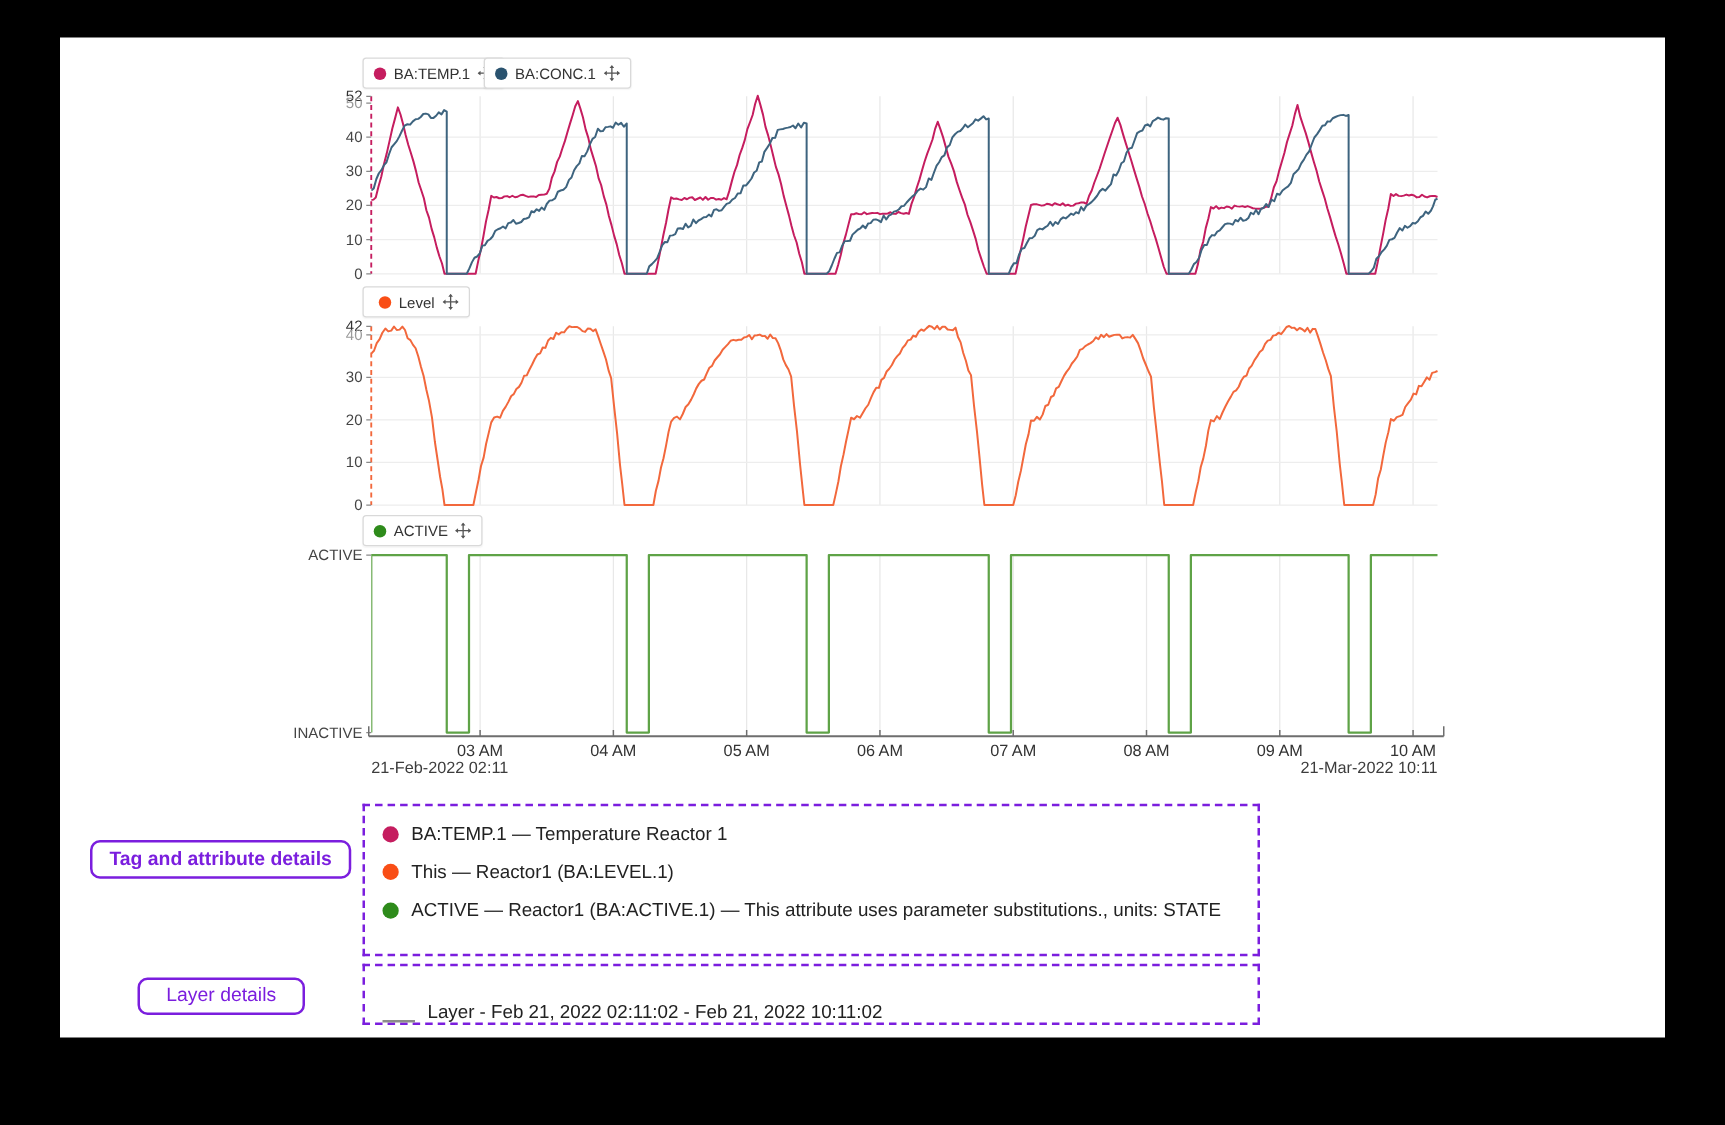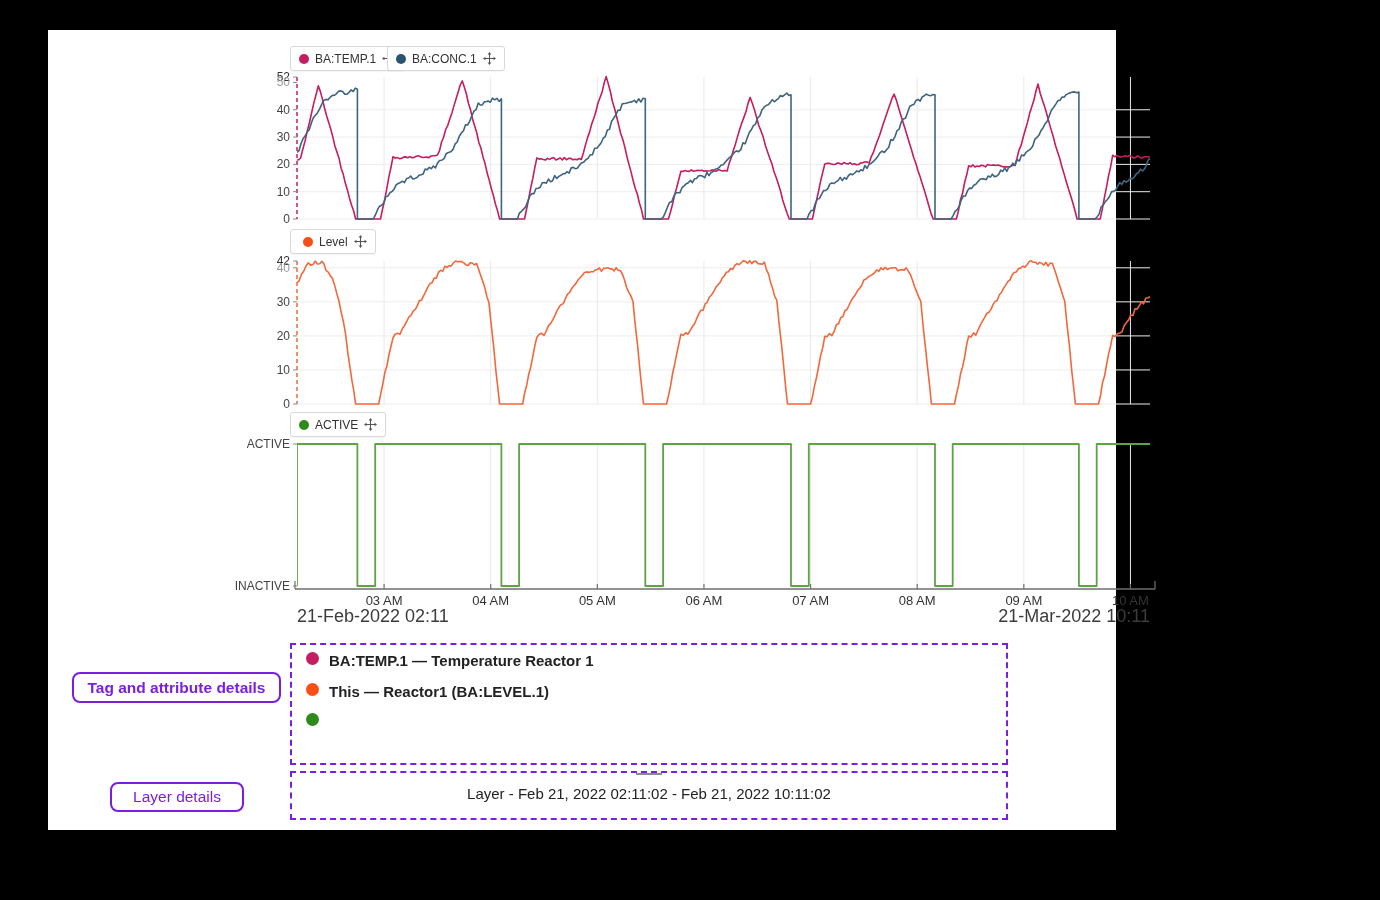--- a/index.html
+++ b/index.html
@@ -1,35 +1,35 @@
 <!DOCTYPE html>
 <html style="--accent: #7B1EDE;"><head>
 <meta charset="utf-8">
 <style>
   html,body{margin:0;padding:0;background:#000;}
   body{font-family:"Liberation Sans", sans-serif;}
   .page{position:relative;width:1380px;height:900px;background:#000;border-radius:28px;overflow:hidden;}
-  .card{position:absolute;left:48px;top:30px;width:1068px;height:800px;background:#fff;}
+  .card{position:absolute;left:48px;top:30px;width:1284px;height:800px;background:#fff;}
   .abs{position:absolute;}
   
   .pill{position:absolute;display:flex;align-items:center;gap:6px;background:#fff;
         border:1px solid #d9d9d9;border-radius:3px;padding:4px 8px;height:15px;
         box-shadow:0 1px 1px rgba(0,0,0,0.04);cursor:move;}
   .pill .dot{width:10px;height:10px;border-radius:50%;flex:0 0 auto;}
   .pill .lbl{font-size:12px;color:#333;white-space:nowrap;}
   .dot13{width:13px;height:13px;border-radius:50%;flex:0 0 auto;}
   
   .ts-row{position:absolute;left:249px;top:576px;width:853px;display:flex;justify-content:space-between;}
-  .ts{font-size:18px;color:#3c3c3c;}
+  .ts{font-size:13px;color:#3c3c3c;}
   
   .dashed-box{position:absolute;border:2px dashed var(--accent);box-sizing:border-box;background:transparent;}
   .legend-list{padding:7px 14px;display:flex;flex-direction:column;}
-  .legend-row{display:flex;align-items:flex-start;gap:10px;height:30.5px;font-weight:bold;}
+  .legend-row{display:flex;align-items:center;gap:10px;height:30.5px;}
   .legend-row .txt{font-size:15px;color:#222;white-space:nowrap;}
-  .layer-row{display:flex;align-items:center;gap:10px;height:100%;padding:0 14px;flex-direction:column;}
+  .layer-row{display:flex;align-items:flex-end;gap:10px;height:100%;padding:0 14px;}
   .layer-swatch{width:26px;height:0;border-top:2px solid #8c8c8c;}
   
   .callout{position:absolute;border:2px solid var(--accent);border-radius:8px;box-sizing:border-box;
            display:flex;align-items:center;justify-content:center;color:var(--accent);
            font-size:15.5px;background:#fff;}
   svg text{font-family:"Liberation Sans", sans-serif;}
 </style>
 </head>
 <body>
 
@@ -180,20 +180,21 @@
         <div class="legend-row">
           <span class="dot13" style="background-color: rgb(197, 29, 95);"></span>
           <span class="txt">BA:TEMP.1 — Temperature Reactor 1</span>
         </div>
         <div class="legend-row">
           <span class="dot13" style="background-color: rgb(249, 78, 22);"></span>
           <span class="txt">This — Reactor1 (BA:LEVEL.1)</span>
         </div>
         <div class="legend-row">
           <span class="dot13" style="background-color: rgb(46, 139, 27);"></span>
+          <span class="txt">ACTIVE — Reactor1 (BA:ACTIVE.1) — This attribute uses parameter substitutions., units: STATE</span>
         </div>
       </div>
     </div>
 
     <div class="dashed-box" style="left:242px;top:741px;width:718px;height:49px;">
       <div class="layer-row">
         <span class="layer-swatch" style="border-top-color: rgb(140, 140, 140);"></span>
         <span class="txt" style="font-size:15px;color:#222;">Layer - Feb 21, 2022 02:11:02 - Feb 21, 2022 10:11:02</span>
       </div>
     </div>

